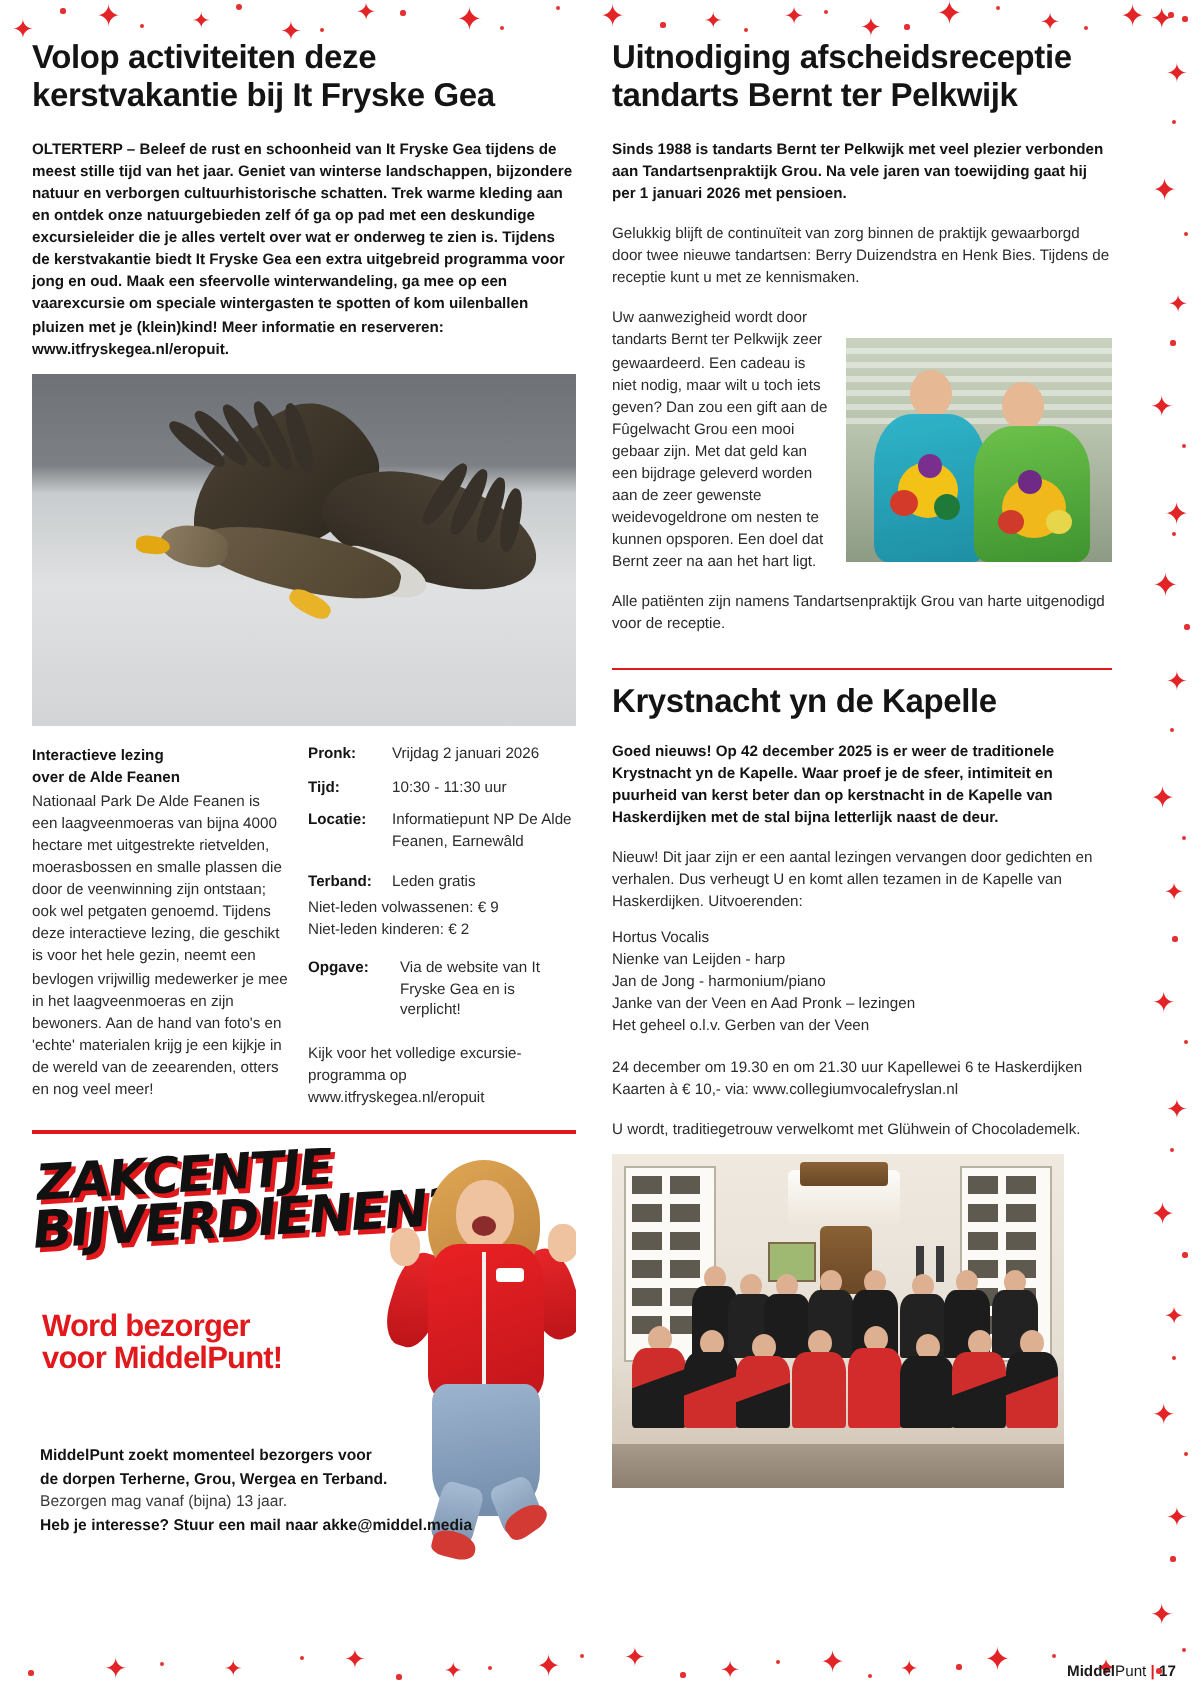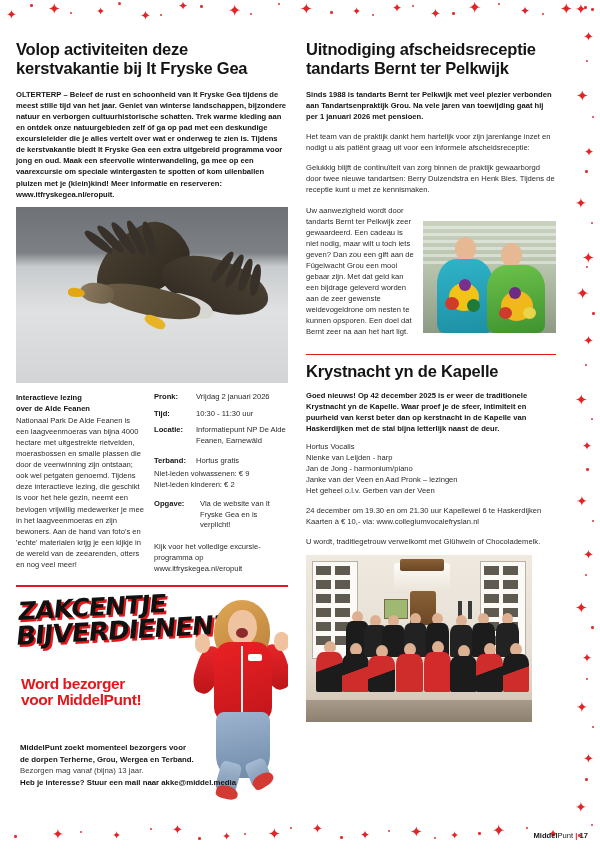--- a/index.html
+++ b/index.html
@@ -12,21 +12,21 @@
 
   
   .sparkle-band{position:absolute;left:0;width:600px;pointer-events:none;overflow:hidden;}
   .band-top{top:0;height:26px;}
   .band-bottom{bottom:0;height:28px;}
   .band-right{position:absolute;right:0;top:0;width:26px;height:849px;pointer-events:none;overflow:hidden;}
   .spark{position:absolute;color:#e2191c;line-height:1;}
   .dot{position:absolute;background:#e2191c;border-radius:50%;}
 
   
-  .col{position:absolute;top:20px;margin-top:20px;}
+  .col{position:absolute;top:20px;}
   .col-left{left:16px;width:272px;}
   .col-right{left:306px;width:250px;}
 
   h1.head{
     font-size:16.5px;font-weight:bold;line-height:1.18;margin:0 0 10px 0;
     letter-spacing:-0.2px;color:#141414;
   }
   .body-text{font-size:7.6px;line-height:1.46;margin:0 0 7px 0;color:#2b2b2b;}
   .body-text.bold{font-weight:bold;color:#141414;}
   .tight{margin-bottom:0;}
@@ -271,21 +271,21 @@
           <span class="dl-val">10:30 - 11:30 uur</span>
         </div>
 
         <div class="dl-row" style="margin-bottom:9px;">
           <span class="dl-key">Locatie:</span>
           <span class="dl-val">Informatiepunt NP De Alde Feanen, Earnewâld</span>
         </div>
 
         <div class="dl-row" style="margin-bottom:1px;">
           <span class="dl-key">Terband:</span>
-          <span class="dl-val">Hortus gratis</span>
+          <span class="dl-val">Leden gratis</span>
         </div>
         <div class="body-text tight">Niet-leden volwassenen: € 9</div>
         <div class="body-text" style="margin-bottom:9px;">Niet-leden kinderen: € 2</div>
 
         <div class="dl-row" style="margin-bottom:10px;">
           <span class="dl-key" style="flex:0 0 46px;width:46px;">Opgave:</span>
           <span class="dl-val">Via de website van It Fryske Gea en is verplicht!</span>
         </div>
 
         <p class="body-text">Kijk voor het volledige excursie-programma op www.itfryskegea.nl/eropuit</p>
@@ -331,21 +331,20 @@
         <div class="b">Heb je interesse? Stuur een mail naar akke@middel.media</div>
       </div>
     </div>
   </div>
 
   <div class="col col-right">
 
     <h1 class="head">Uitnodiging afscheidsreceptie tandarts Bernt ter Pelkwijk</h1>
 
     <p class="body-text bold">Sinds 1988 is tandarts Bernt ter Pelkwijk met veel plezier verbonden aan Tandartsenpraktijk Grou. Na vele jaren van toewijding gaat hij per 1 januari 2026 met pensioen.</p>
-    <p class="body-text" style="margin-top:9px;">Het team van de praktijk dankt hem hartelijk voor zijn jarenlange inzet en nodigt u als patiënt graag uit voor een informele afscheidsreceptie:</p>
 
 
     <p class="body-text" style="margin-top:9px;">Gelukkig blijft de continuïteit van zorg binnen de praktijk gewaarborgd door twee nieuwe tandartsen: Berry Duizendstra en Henk Bies. Tijdens de receptie kunt u met ze kennismaken.</p>
 
     <div style="position:relative;margin-top:9px;">
       <div class="photo ph-dentists" style="float:right;margin:16px 0 4px 7px;">
         <div class="blind" style="top:5px;"></div>
           <div class="blind" style="top:12px;"></div>
         <div class="blind" style="top:19px;"></div>
           <div class="blind" style="top:26px;"></div>
@@ -358,28 +357,30 @@
         <div class="flower" style="left:26px;top:62px;width:30px;height:28px;background:#f2c316;"></div>
         <div class="flower" style="left:36px;top:58px;width:12px;height:12px;background:#7a2f8f;"></div>
         <div class="flower" style="left:22px;top:76px;width:14px;height:13px;background:#d43a2a;"></div>
         <div class="flower" style="left:44px;top:78px;width:13px;height:13px;background:#1f7a3a;"></div>
         <div class="flower" style="left:78px;top:70px;width:32px;height:30px;background:#f0b81a;"></div>
         <div class="flower" style="left:86px;top:66px;width:12px;height:12px;background:#6e2a85;"></div>
         <div class="flower" style="left:76px;top:86px;width:13px;height:12px;background:#cf3a2b;"></div>
         <div class="flower" style="left:100px;top:86px;width:13px;height:12px;background:#e8d64a;"></div>
       </div>
       <p class="body-text">Uw aanwezigheid wordt door tandarts Bernt ter Pelkwijk zeer gewaardeerd. Een cadeau is niet nodig, maar wilt u toch iets geven? Dan zou een gift aan de Fûgelwacht Grou een mooi gebaar zijn. Met dat geld kan een bijdrage geleverd worden aan de zeer gewenste weidevogeldrone om nesten te kunnen opsporen. Een doel dat Bernt zeer na aan het hart ligt.</p>
+      <p class="body-text" style="margin-top:9px;">Alle patiënten zijn namens Tandartsenpraktijk Grou van harte uitgenodigd voor de receptie.</p>
       <div style="clear:both;"></div>
     </div>
 
     <div class="rule"></div>
 
     <h1 class="head" style="margin-bottom:8px;">Krystnacht yn de Kapelle</h1>
 
     <p class="body-text bold">Goed nieuws! Op 42 december 2025 is er weer de traditionele Krystnacht yn de Kapelle. Waar proef je de sfeer, intimiteit en puurheid van kerst beter dan op kerstnacht in de Kapelle van Haskerdijken met de stal bijna letterlijk naast de deur.</p>
+    <p class="body-text" style="margin-top:9px;">Nieuw! Dit jaar zijn er een aantal lezingen vervangen door gedichten en verhalen. Dus verheugt U en komt allen tezamen in de Kapelle van Haskerdijken. Uitvoerenden:</p>
 
     <div style="margin-bottom:9px;">
       <div class="body-text tight">Hortus Vocalis</div>
       <div class="body-text tight">Nienke van Leijden - harp</div>
       <div class="body-text tight">Jan de Jong - harmonium/piano</div>
       <div class="body-text tight">Janke van der Veen en Aad Pronk – lezingen</div>
       <div class="body-text tight">Het geheel o.l.v. Gerben van der Veen</div>
     </div>
 
     <div class="body-text tight">24 december om 19.30 en om 21.30 uur Kapellewei 6 te Haskerdijken</div>

